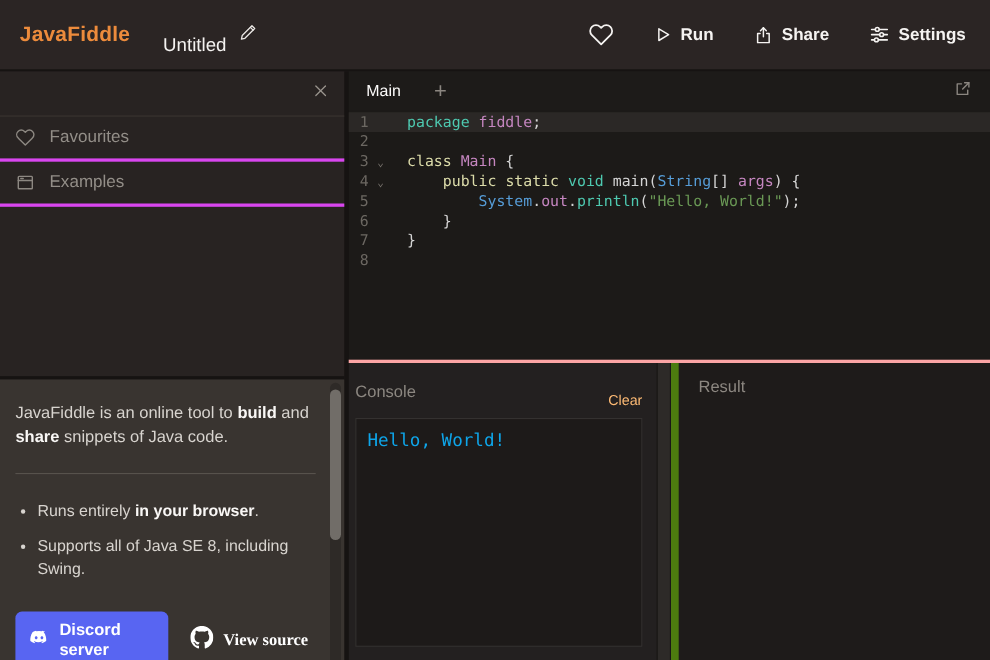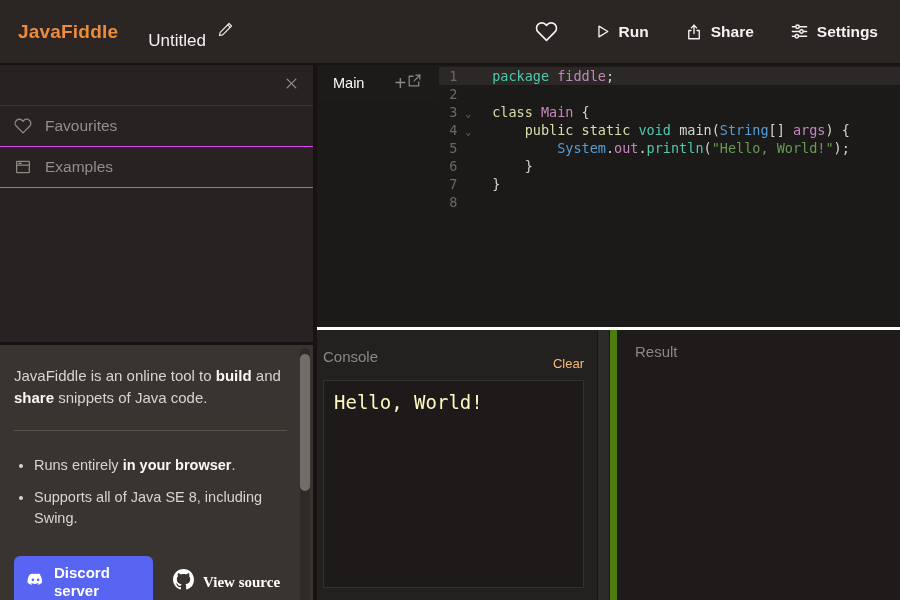--- a/index.html
+++ b/index.html
@@ -21,21 +21,21 @@
 
   
   .main { flex:1; display:flex; min-height:0; }
   .left-col { width:317px; flex:0 0 317px; display:flex; flex-direction:column;
               border-right:4px solid #161312; }
   .left-top { height:280px; flex:0 0 280px; background:#282322; border-bottom:3px solid #161312; }
   .drawer-head { height:41px; display:flex; align-items:center; justify-content:flex-end;
                  padding:0 12px; border-bottom:1px solid #3a3531; }
   .close-x { color:#9b968f; cursor:pointer; display:flex; padding:2px; }
   .drawer-item { height:41px; display:flex; align-items:center; gap:13px; padding:0 14px;
-                 border-bottom:1px solid #d946ef; color:#938e88; font-size:15.5px; cursor:pointer; }
+                 border-bottom:3px solid #d946ef; color:#938e88; font-size:15.5px; cursor:pointer; }
   .drawer-item svg { color:#8d8882; }
 
   .left-bottom { flex:1; background:#393430; position:relative; padding:20px 26px 0 14px;
                  color:#d8d4cf; font-size:15px; line-height:1.45; }
   .left-bottom strong { color:#faf8f6; }
   .intro { max-width:268px; }
   .info-hr { border:none; border-top:1px solid #57524c; margin:21px 0 24px 0; }
   .info-bullets { list-style:disc; padding-left:20px; display:flex; flex-direction:column;
                   gap:11px; font-size:14.5px; max-width:268px; }
   .btn-row { display:flex; align-items:center; gap:20px; margin-top:27px; }
@@ -46,22 +46,22 @@
   .ghost-btn { background:transparent; border:none; color:#fff; display:flex; align-items:center;
                gap:9px; font-family:Liberation Serif, serif; font-size:15px; font-weight:700; line-height:1.25;
                text-align:left; cursor:pointer; }
   .scroll-track { position:absolute; top:3px; right:3px; bottom:3px; width:10px;
                   background:#2e2a27; border-radius:5px; }
   .scroll-thumb { position:absolute; top:6px; right:0; width:10px; height:137px;
                   background:#716d68; border-radius:5px; cursor:grab; }
 
   
   .right-col { flex:1; display:flex; flex-direction:column; min-width:0; }
-  .editor { height:265px; flex:0 0 265px; background:#1c1a18; display:flex; flex-direction:row;
-            border-bottom:3px solid #ffffff; }
+  .editor { height:265px; flex:0 0 265px; background:#1c1a18; display:flex; flex-direction:column;
+            border-bottom:3px solid #fca5a5; }
   .tabbar { height:35px; flex:0 0 35px; background:#1d1b19; display:flex; align-items:center;
             padding:0 16px; }
   .tab { color:#fdfcfb; font-size:14.5px; font-weight:500; cursor:pointer; }
   .add-tab { margin-left:30px; color:#8b8680; font-size:20px; font-weight:400; line-height:1;
              background:none; border:none; cursor:pointer; font-family:inherit; }
   .open-ext { margin-left:auto; color:#8b8680; cursor:pointer; display:flex; }
   .code-area { flex:1; padding-top:2px; font-family:"DejaVu Sans Mono", monospace;
                font-size:13.5px; }
   .code-line { height:18px; display:flex; align-items:center; white-space:pre; }
   .code-line.active { background:#2b2826; }
@@ -72,22 +72,22 @@
 
   
   .bottom { flex:1; display:flex; min-height:0; }
   .console { width:280px; flex:0 0 280px; background:#232020; display:flex; flex-direction:column;
              padding:11px 13px 12px 6px; }
   .panel-head { display:flex; align-items:center; justify-content:space-between; }
   .panel-title { color:#8c8781; font-size:15px; }
   .clear-btn { background:none; border:none; color:#fdba74; font-size:13px; cursor:pointer;
                font-family:Liberation Sans, sans-serif;margin-top:15px; }
   .console-out { flex:1; margin-top:9px; border:1px solid #343130; background:#1d1a19;
-                 padding:9px 10px; font-family:"DejaVu Sans Mono", monospace; font-size:19px;
-                 color:#fef9c3; line-height:1.3; }
+                 padding:9px 10px; font-family:"DejaVu Sans Mono", monospace; font-size:16px;
+                 color:#0ea5e9; line-height:1.3; }
   .splitter { width:13px; flex:0 0 13px; background:#2d2a28; border-left:1px solid #191716;
               border-right:1px solid #191716; cursor:col-resize; }
   .result { flex:1; background:#1e1b1a; border-left:7px solid #4d7c0f; padding:13px 18px; }
 </style>
 </head>
 <body>
 
 <div class="app">
 
   <header class="topbar">

